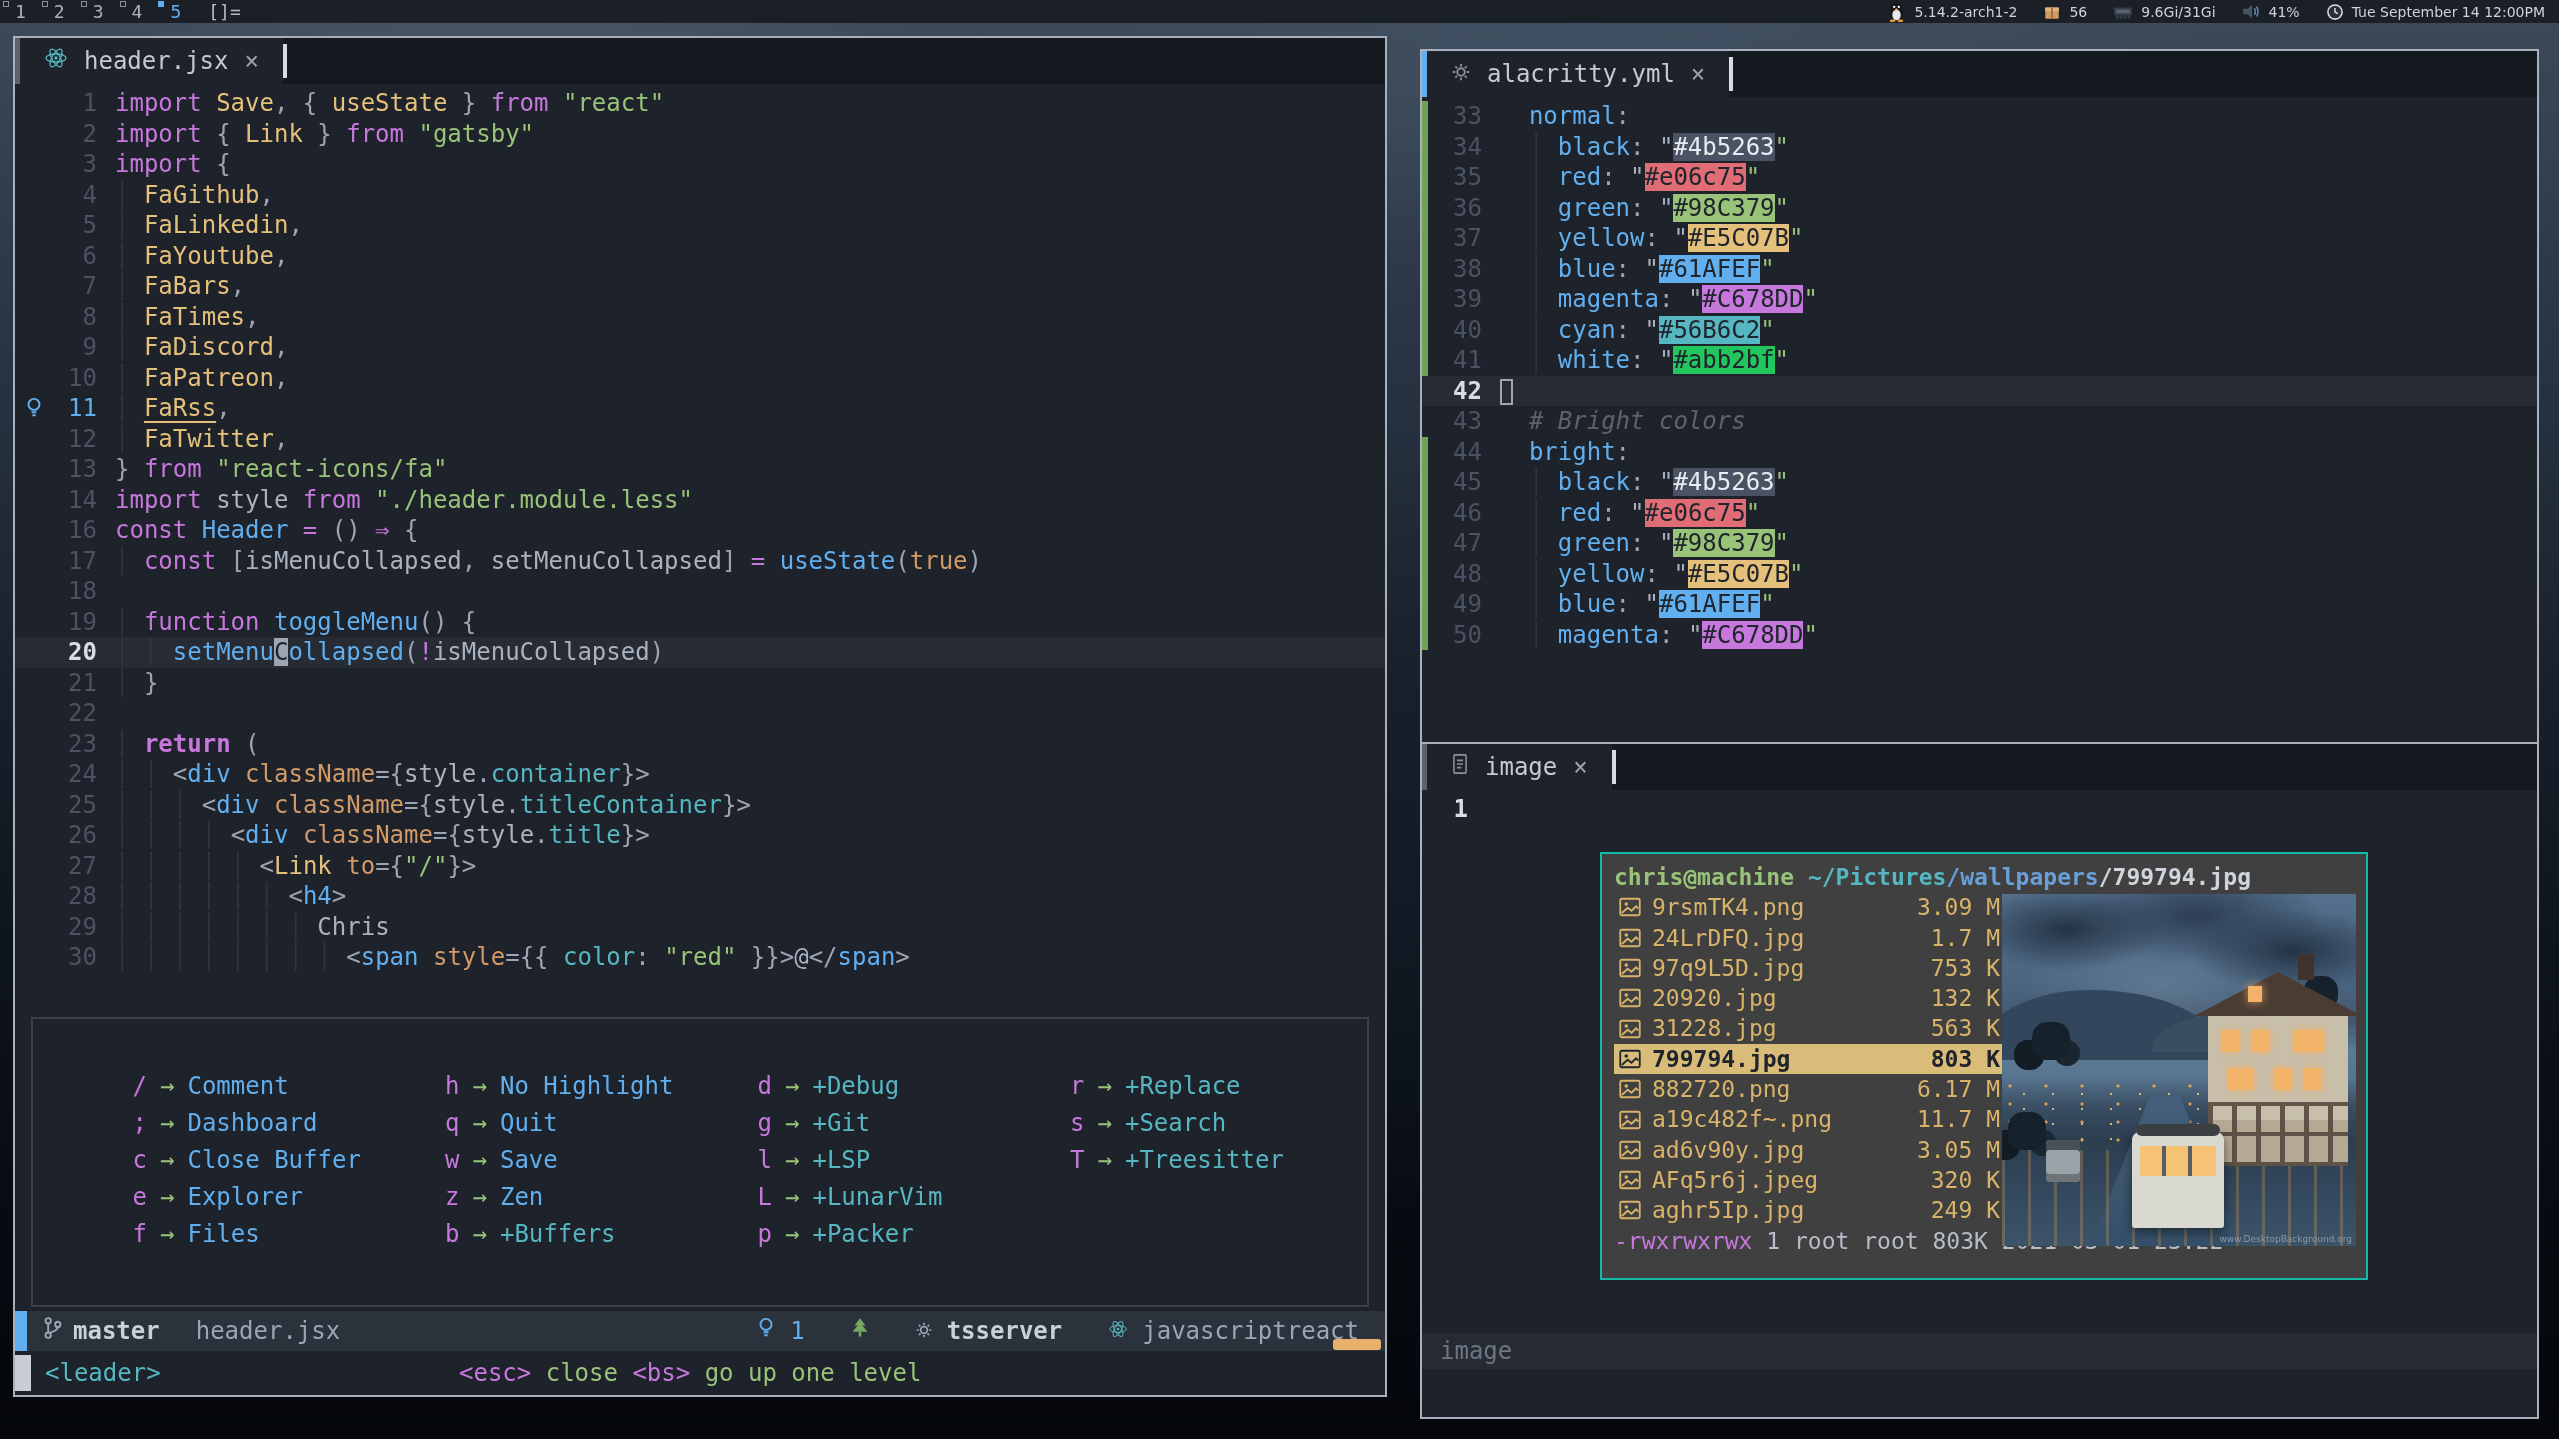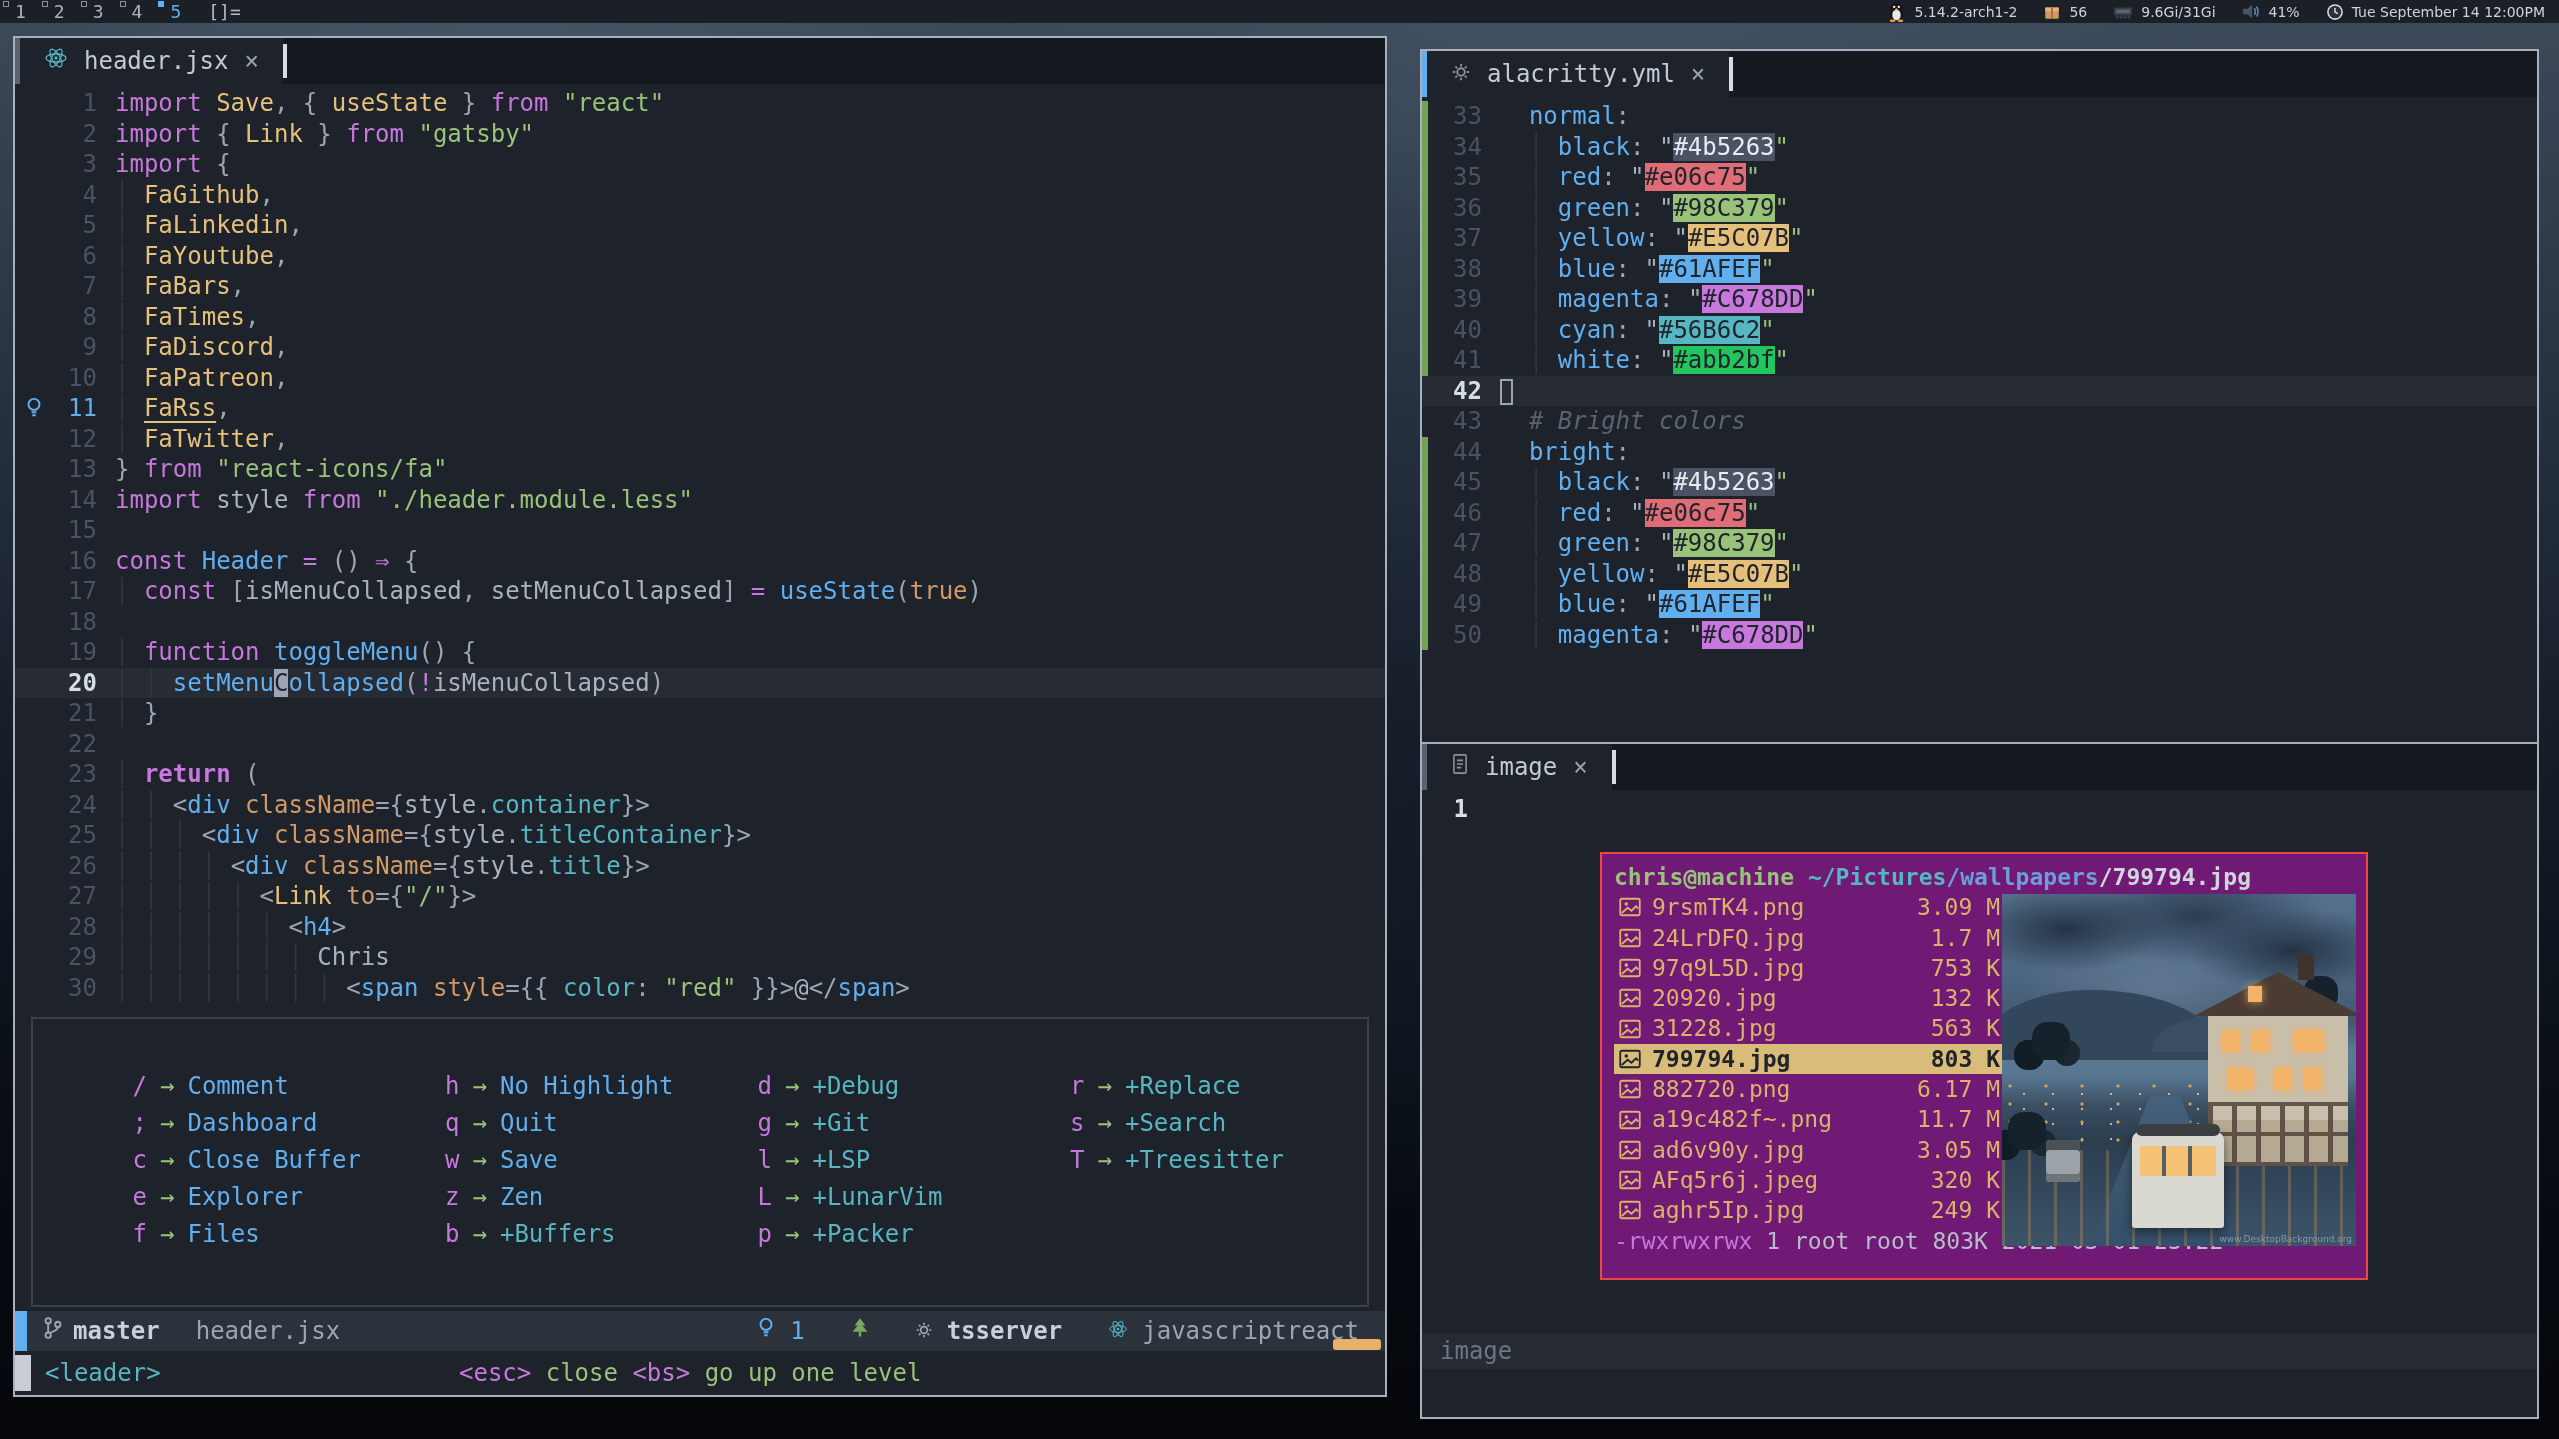--- a/index.html
+++ b/index.html
@@ -98,21 +98,21 @@
   .cmdline { flex:0 0 44px; display:flex; align-items:center; font-size:24px; color:#56b6c2; position:relative; }
   .cmd-cursor { width:16px; height:36px; background:#c8cdd6; margin:0 14px 0 0; }
   .cmd-hints { position:absolute; left:444px; color:#98c379; }
   .cmd-key { color:#c678dd; }
 
   .statusline-plain { flex:0 0 36px; background:#262b33; color:#6e7684; display:flex; align-items:center; padding-left:18px; font-size:24px; }
   .cmd-dark { flex:0 0 48px; }
 
   
   .termbox { position:absolute; left:178px; top:62px; width:768px; height:428px;
-             border:2px solid #ef4444; background:#701a75; padding:8px 12px;
+             border:2px solid #14b8a6; background:#404040; padding:8px 12px;
              font-size:23px; line-height:30.3px; }
   .trow { display:flex; align-items:center; height:30.3px; white-space:pre; }
   .t-user { color:#98c379; font-weight:bold; }
   .t-path1 { color:#56b6c2; font-weight:bold; }
   .t-path2 { color:#6a9fd8; font-weight:bold; }
   .t-path3 { color:#d0d4dc; font-weight:bold; }
   .frow { display:flex; align-items:center; height:30.3px; width:396px; color:#d9b36a; cursor:pointer; padding-left:4px; }
   .frow .fic { flex:0 0 34px; display:flex; align-items:center; }
   .frow .fname { flex:1 1 auto; }
   .frow .fsize { flex:0 0 120px; text-align:right; padding-right:10px; }
@@ -341,25 +341,20 @@
           <div class="lnum">13</div>
           <div class="ltext"><span class="t-p">} </span><span class="t-kw">from </span><span class="t-str">"react-icons/fa"</span></div>
         </div>
         <div class="code-line">
           <div class="sign"></div>
           <div class="lnum">14</div>
           <div class="ltext"><span class="t-kw">import </span><span class="t-id">style </span><span class="t-kw">from </span><span class="t-str">"./header.module.less"</span></div>
         </div>
         <div class="code-line">
           <div class="sign"></div>
-          <div class="lnum">15</div>
-          <div class="ltext"></div>
-        </div>
-        <div class="code-line">
-          <div class="sign"></div>
           <div class="lnum">16</div>
           <div class="ltext"><span class="t-kw">const </span><span class="t-fn">Header</span><span class="t-p"> </span><span class="t-kw">=</span><span class="t-p"> () </span><span class="t-kw">⇒</span><span class="t-p"> {</span></div>
         </div>
         <div class="code-line">
           <div class="sign"></div>
           <div class="lnum">17</div>
           <div class="ltext"><span class="t-g">│ </span><span class="t-kw">const </span><span class="t-p">[</span><span class="t-id">isMenuCollapsed</span><span class="t-p">, </span><span class="t-id">setMenuCollapsed</span><span class="t-p">] </span><span class="t-kw">=</span><span class="t-p"> </span><span class="t-fn">useState</span><span class="t-p">(</span><span class="t-bool">true</span><span class="t-p">)</span></div>
         </div>
         <div class="code-line">
           <div class="sign"></div>

